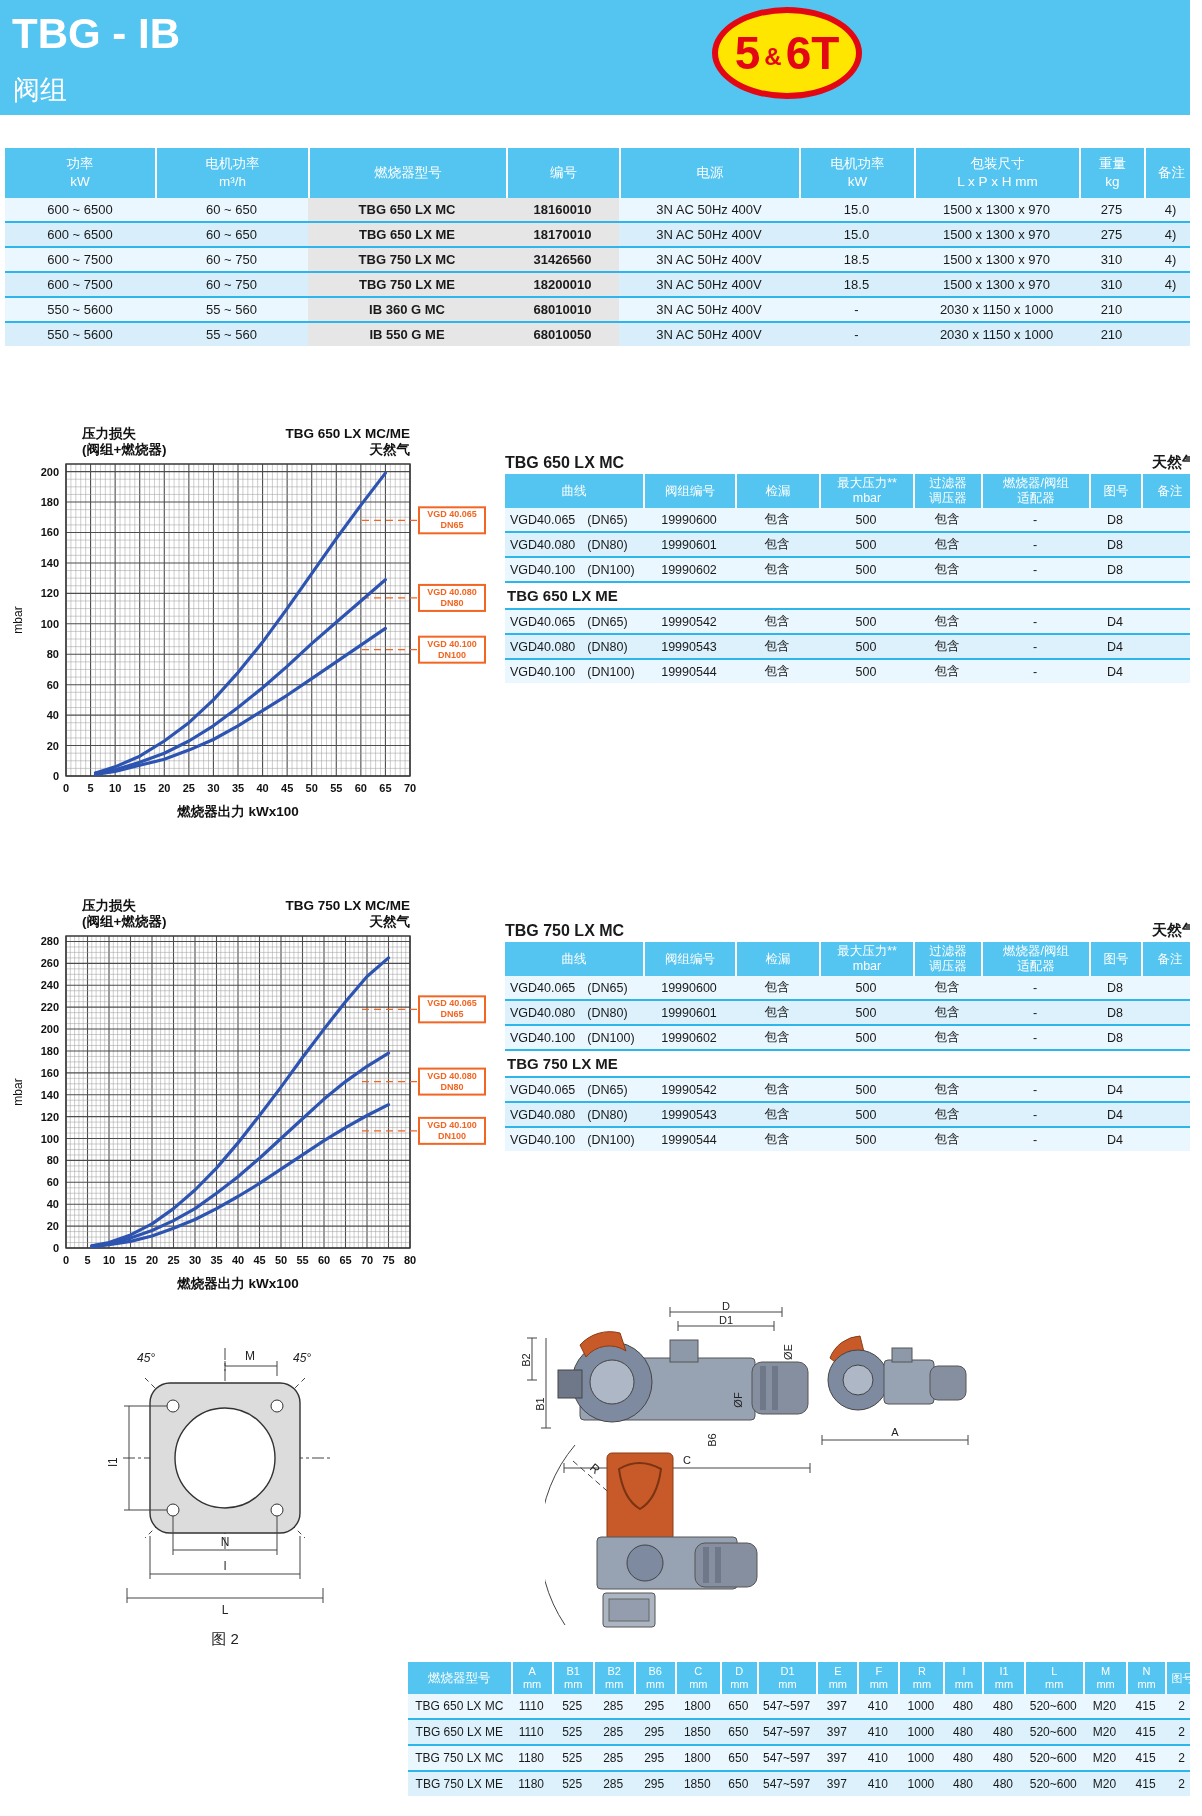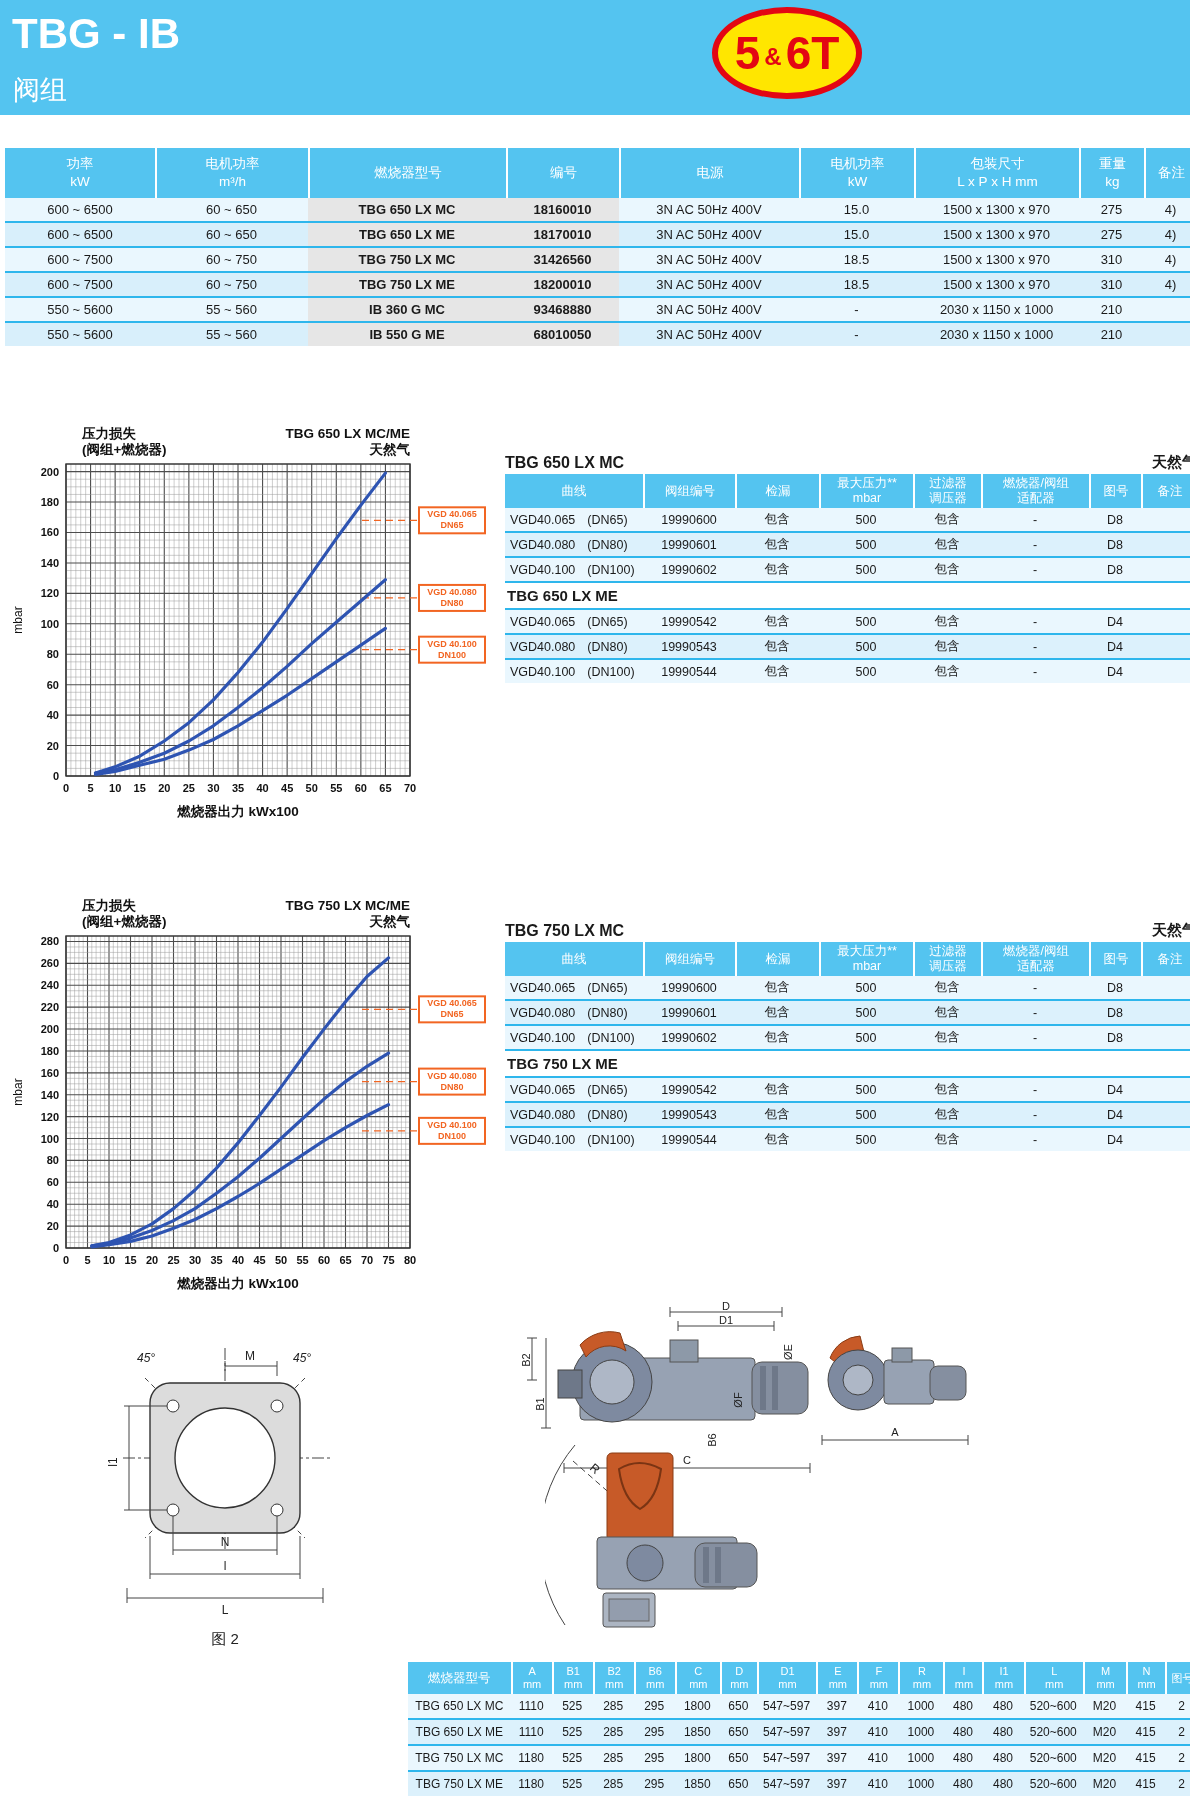--- a/index.html
+++ b/index.html
@@ -162,21 +162,21 @@
             <td>3N AC 50Hz 400V</td>
             <td>18.5</td>
             <td>1500 x 1300 x 970</td>
             <td>310</td>
             <td>4)</td>
           </tr>
           <tr>
             <td>550 ~ 5600</td>
             <td>55 ~ 560</td>
             <td class="gray">IB 360 G MC</td>
-            <td class="gray">93468880</td>
+            <td class="gray">68010010</td>
             <td>3N AC 50Hz 400V</td>
             <td>-</td>
             <td>2030 x 1150 x 1000</td>
             <td>210</td>
             <td></td>
           </tr>
           <tr>
             <td>550 ~ 5600</td>
             <td>55 ~ 560</td>
             <td class="gray">IB 550 G ME</td>

